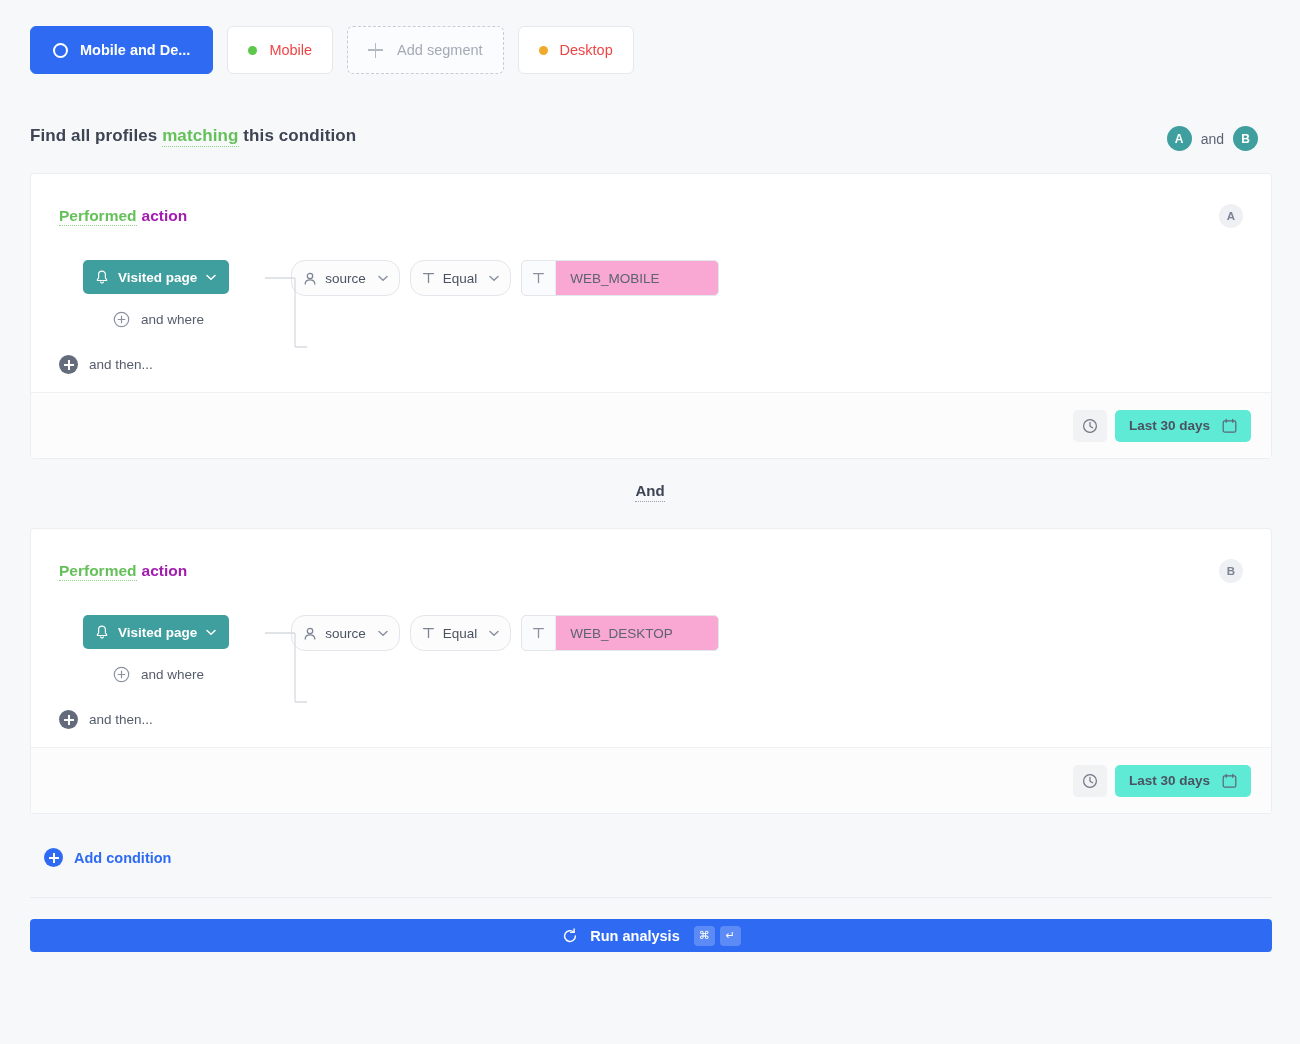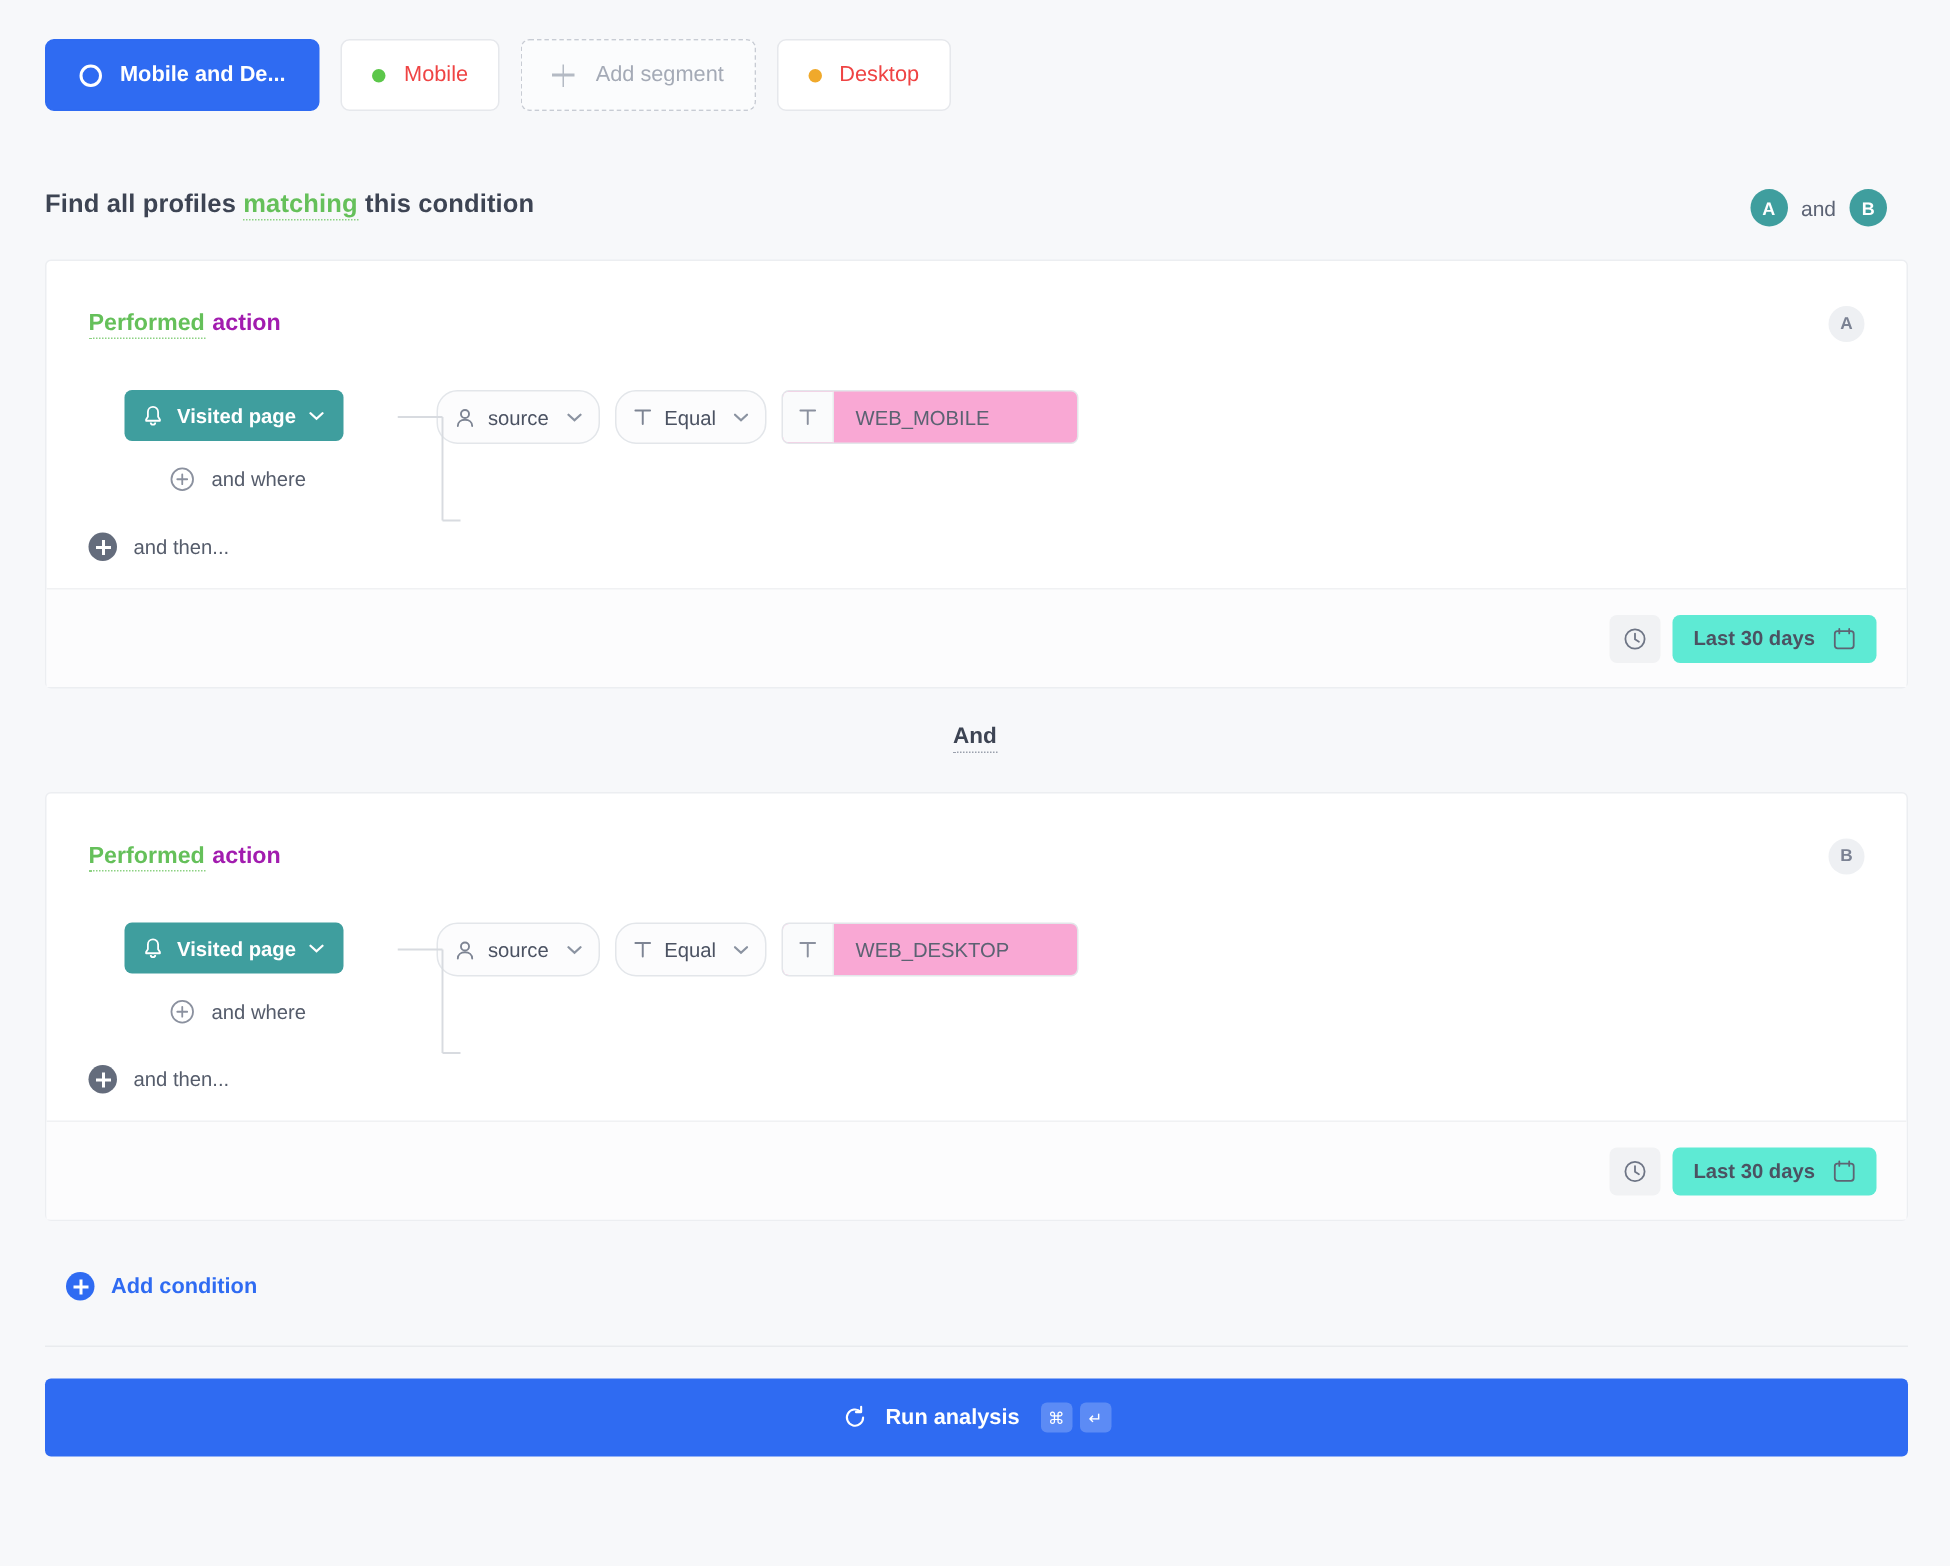--- a/index.html
+++ b/index.html
@@ -277,21 +277,21 @@
 
   .bottom-rule {
     margin: 30px 28px 0 30px;
     height: 1px;
     background: #e9ebee;
   }
 
   
   .run-btn {
     margin: 21px 28px 0 30px;
-    height: 52px;
+    height: 33px;
     background: #2f6bf2;
     border-radius: 4px;
     display: flex; align-items: center; justify-content: center;
     gap: 11px;
     cursor: pointer;
   }
   .run-label { color: #ffffff; font-size: 14.5px; font-weight: 700; }
   .kbd {
     width: 21px; height: 20px;
     border-radius: 4px;

